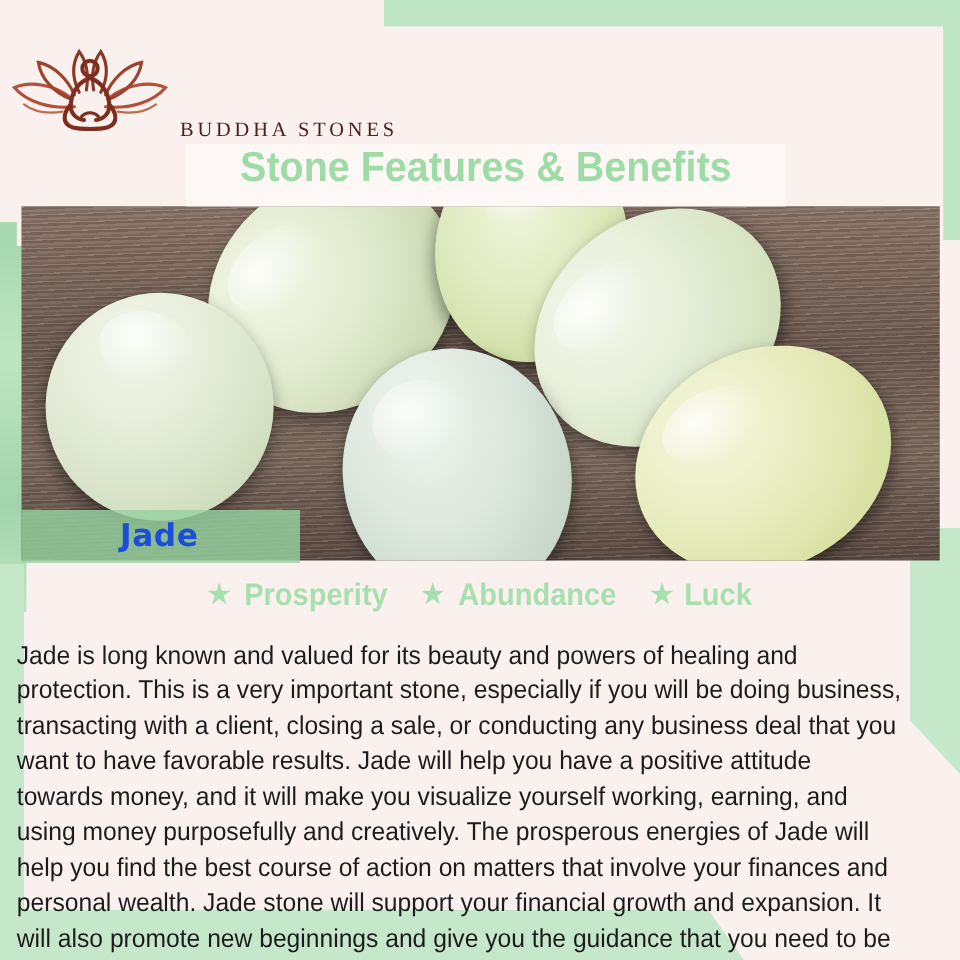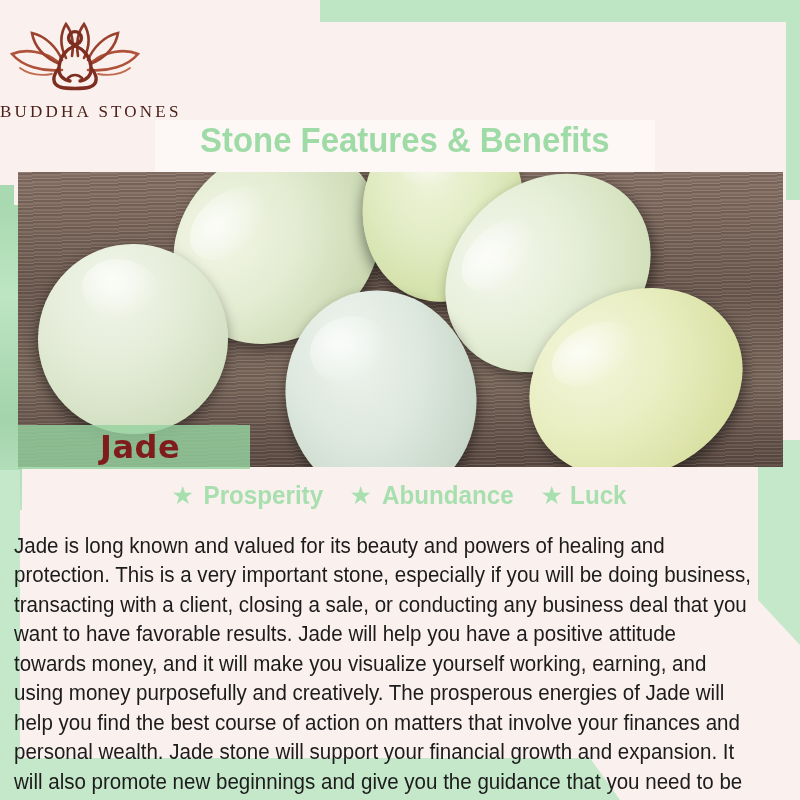--- a/index.html
+++ b/index.html
@@ -92,22 +92,22 @@
   }
 
   
   #logo-area {
     position: absolute;
     left: 0;
     top: 18px;
     width: 800px;
     height: 100px;
     display: flex;
-    flex-direction: column;
-    align-items: flex-start;
+    flex-direction: row;
+    align-items: flex-end;
     justify-content: flex-start;
     z-index: 5;
   }
   #logo-mark { display:block; }
   #brand-name {
     margin-top: 4px;
     font-family: "Liberation Serif", serif;
     font-size: 17px;
     letter-spacing: 3.2px;
     color: #4a2018;
@@ -184,23 +184,23 @@
     top: 425px;
     width: 232px;
     height: 44px;
     background: rgba(150,210,160,0.82);
     display: flex;
     align-items: center;
     z-index: 7;
   }
   #jade-text {
     margin-left: 82px;
-    color: #7f1d1d;
+    color: #1d4ed8;
     font-weight: 700;
-    font-size: 32px;
+    font-size: 26px;
     letter-spacing: 0.5px;
     font-family: "DejaVu Sans", sans-serif;
   }
 
   
   #benefits {
     position: absolute;
     left: 0;
     top: 478px;
     width: 800px;

